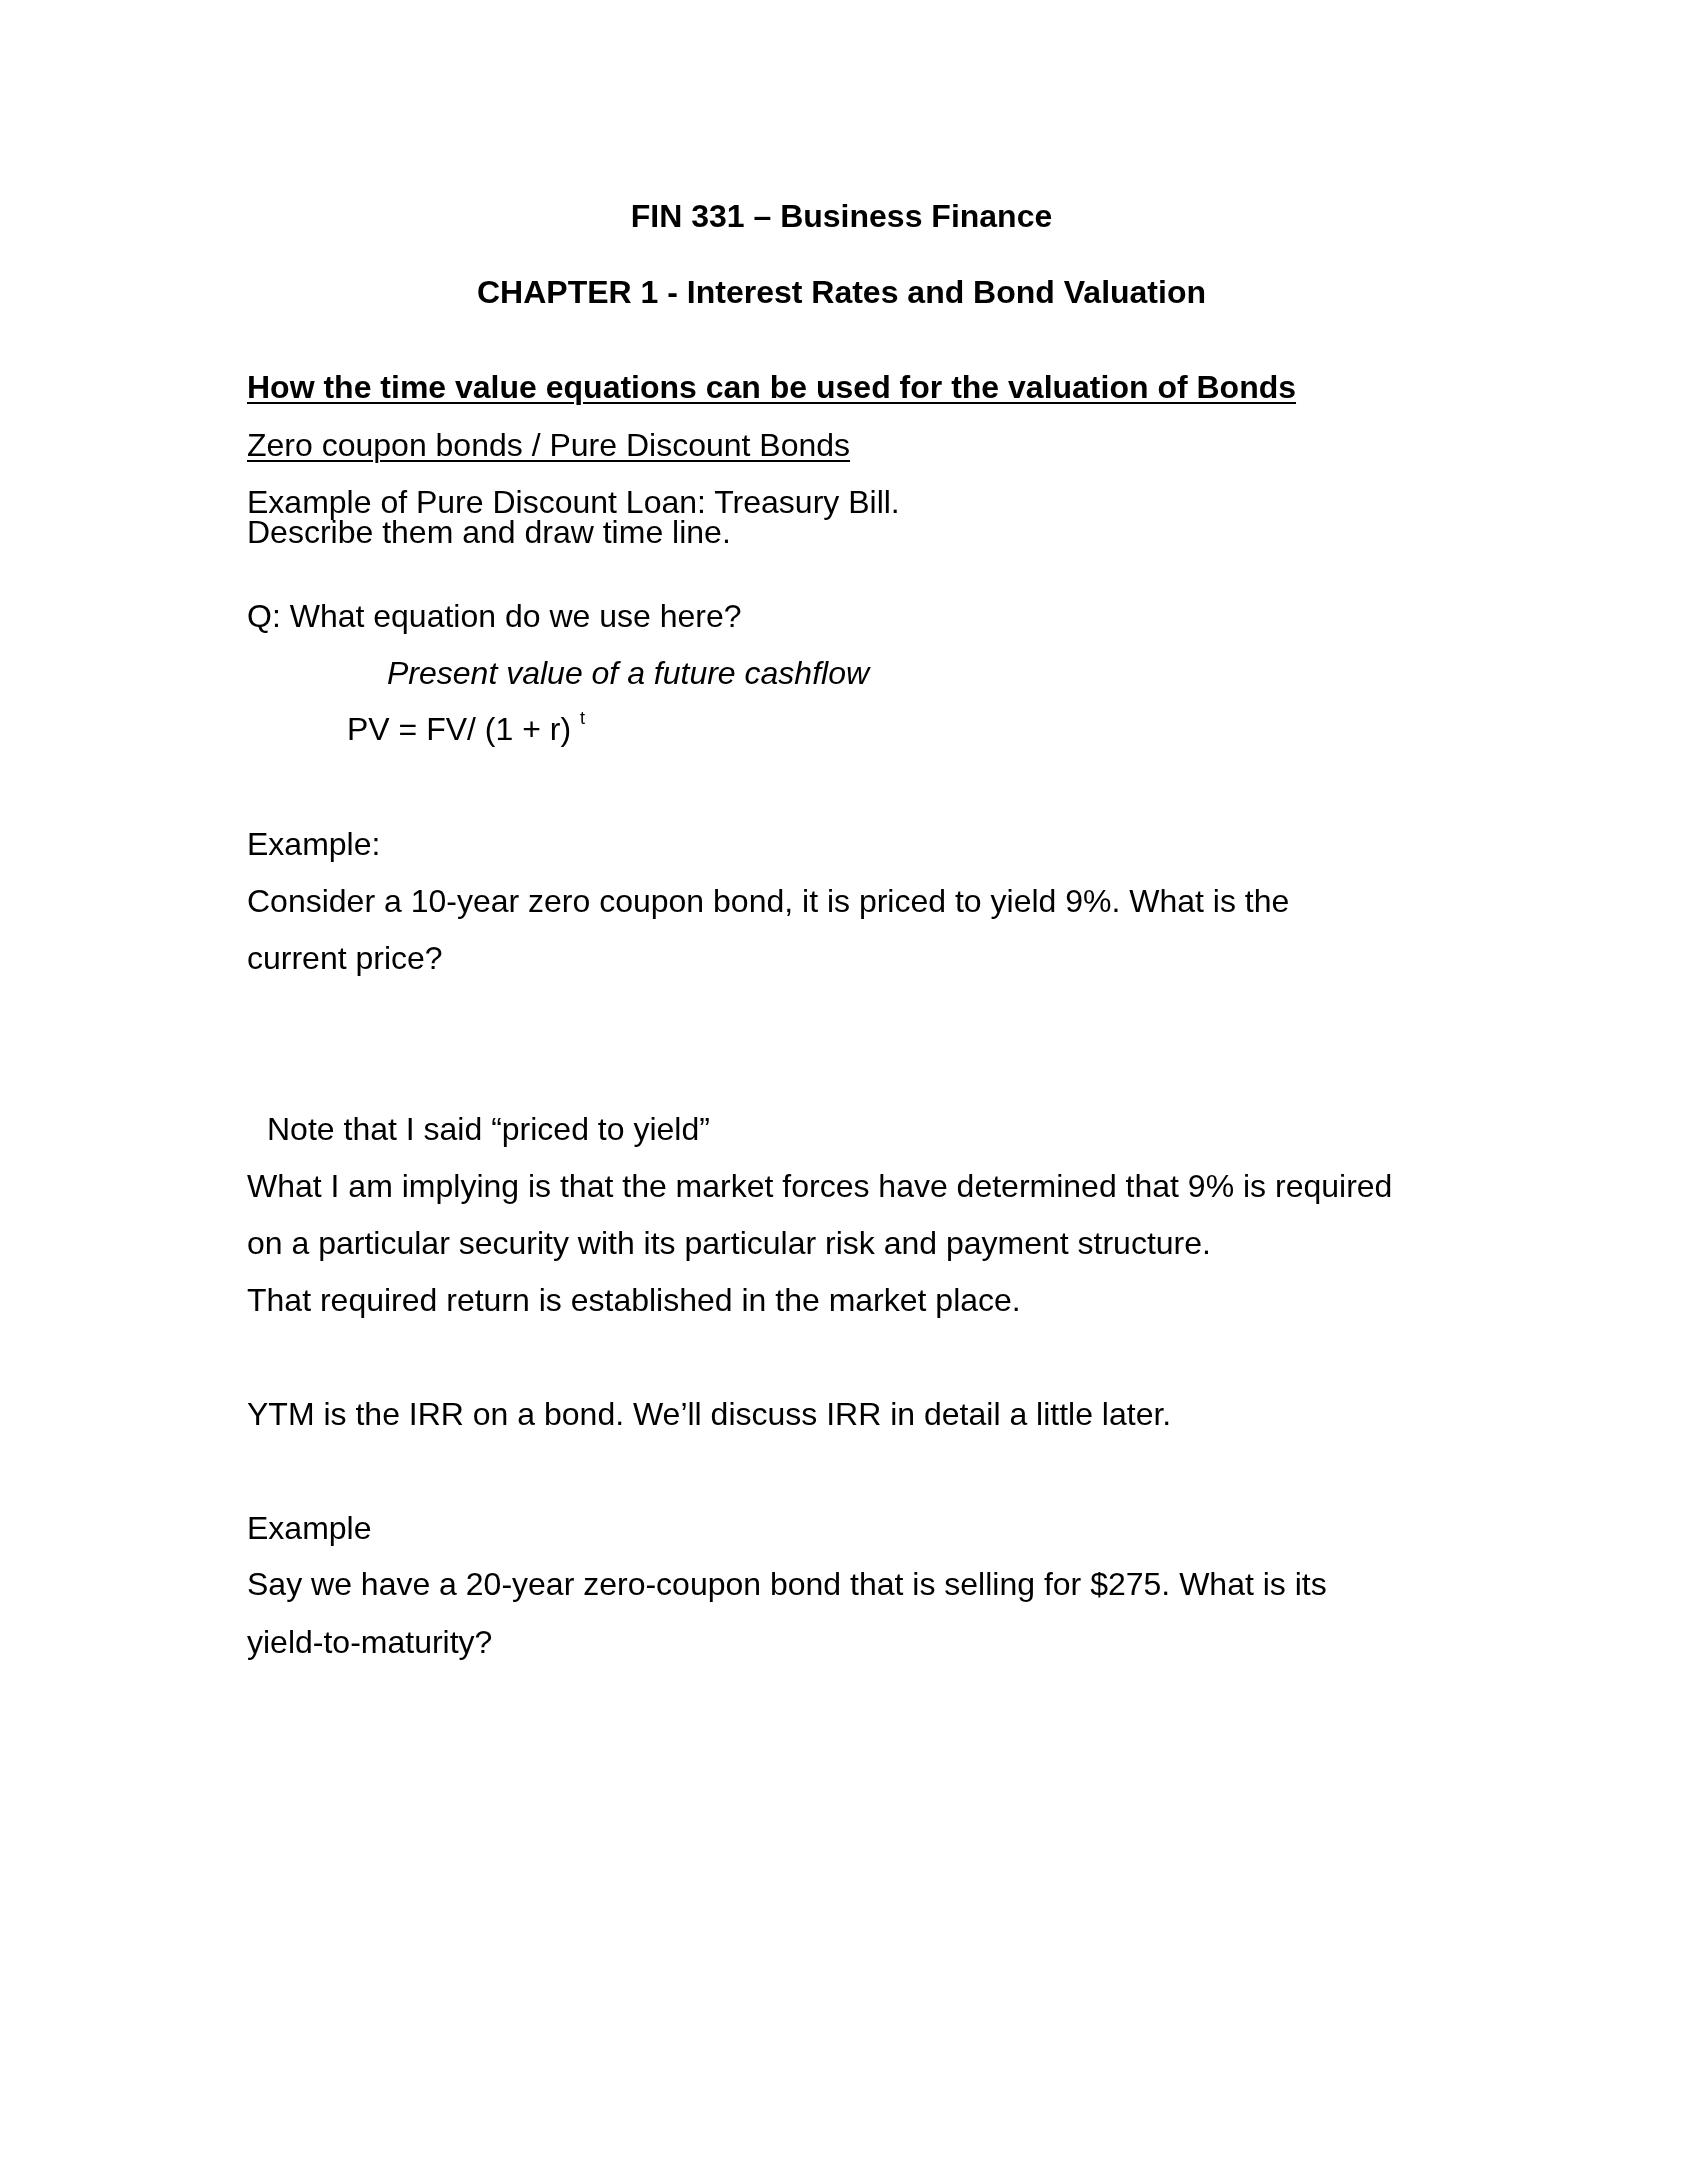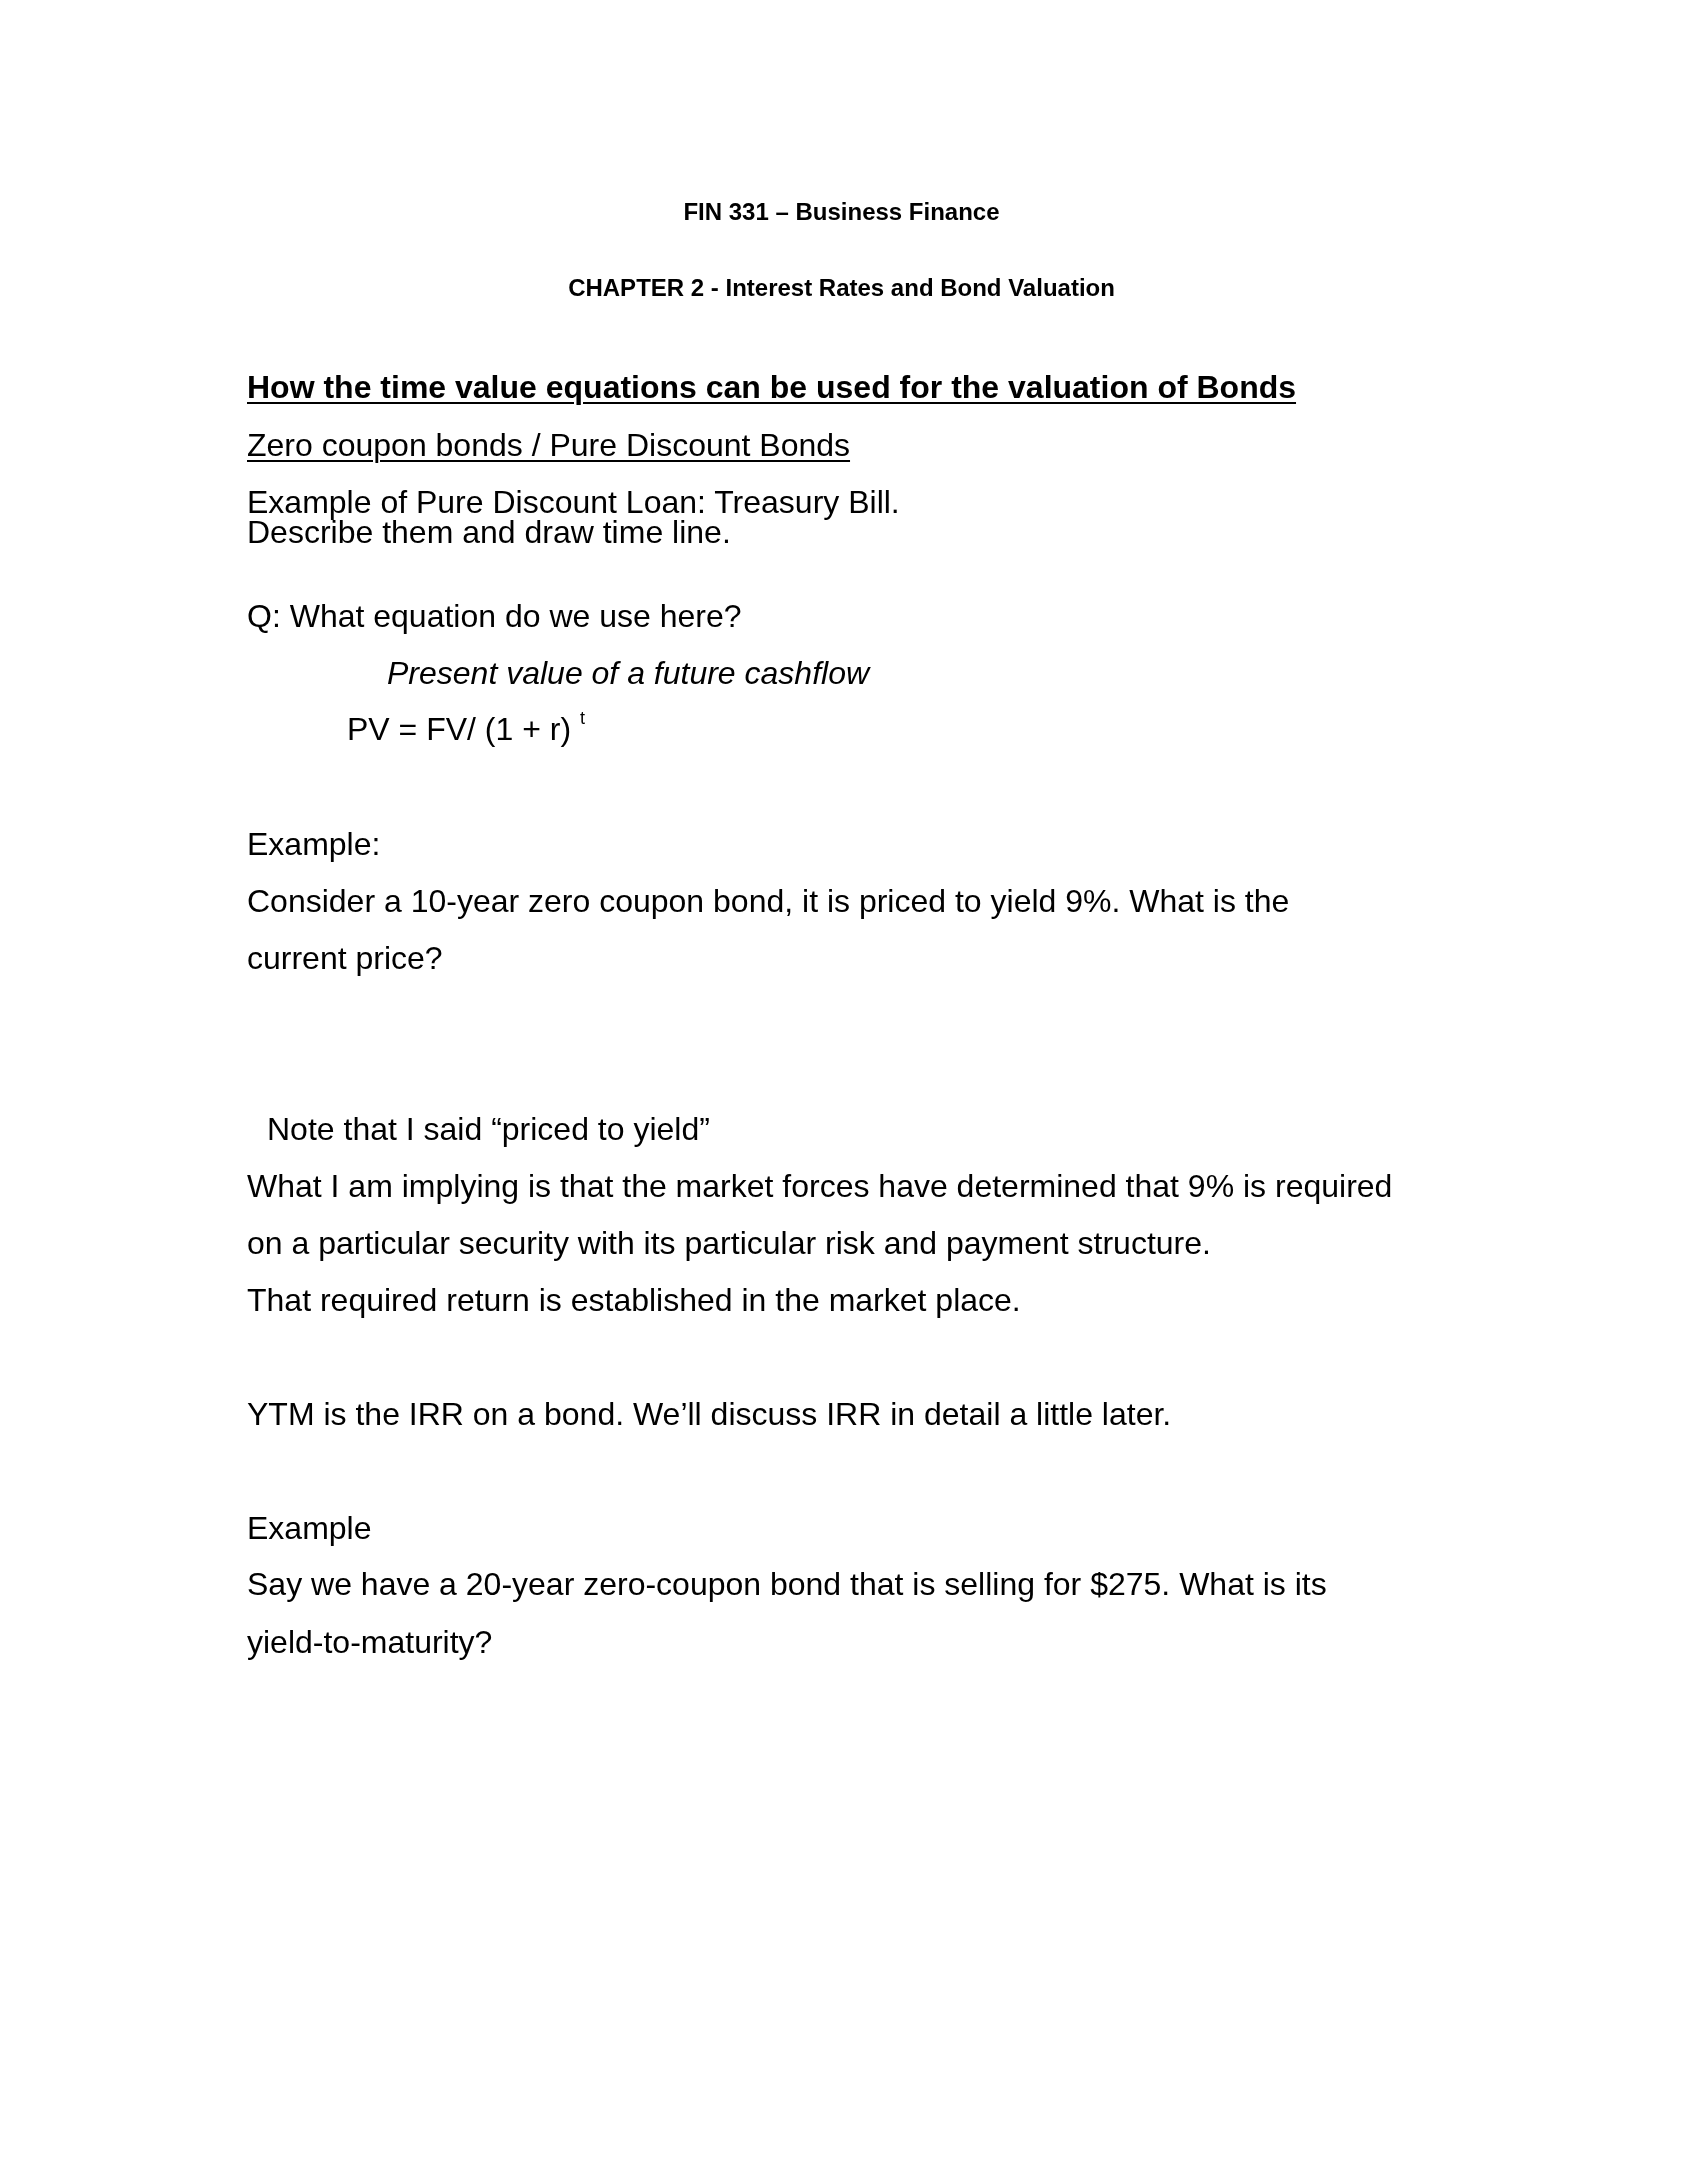--- a/index.html
+++ b/index.html
@@ -1,33 +1,33 @@
 <!DOCTYPE html>
 <html><head>
 <meta charset="utf-8">
 <style>
   html, body { margin:0; padding:0; background:#ffffff; }
   body { width:1683px; height:2178px; position:relative; overflow:hidden;
          font-family:"Liberation Sans", "DejaVu Sans", sans-serif; color:#000; }
   .page { position:absolute; left:0; top:0; width:1683px; height:2178px; background:#fff; }
-  .center { position:absolute; left:0; width:1683px; text-align:center; font-weight:bold; font-size:24px; }
+  .center { position:absolute; left:0; width:1683px; text-align:center; font-weight:bold; font-size:32px; }
   .line { position:absolute; left:247px; font-size:32px; white-space:nowrap; }
   .indent { left:347px; }
   .bold { font-weight:bold; }
   .ul { text-decoration:underline; text-decoration-thickness:2px; text-underline-offset:4px; }
   .it { font-style:italic;margin-left:40px; }
   sup { font-size:18px; vertical-align:super; position:relative; top:-4px; }
 </style>
 </head>
 <body>
 
 <div class="page">
 
   <div class="center" style="top:198px;">FIN 331 – Business Finance</div>
-  <div class="center" style="top:274px;">CHAPTER 2  - Interest Rates and Bond Valuation</div>
+  <div class="center" style="top:274px;">CHAPTER 1  - Interest Rates and Bond Valuation</div>
 
   <div class="line bold ul" style="top:369px;">How the time value equations can be used for the valuation of Bonds</div>
   <div class="line ul" style="top:427px;">Zero coupon bonds / Pure Discount Bonds</div>
 
   <div class="line" style="top:484px;">Example of Pure Discount Loan: Treasury Bill.</div>
   <div class="line" style="top:514px;">Describe them and draw time line.</div>
   <div class="line" style="top:598px;">Q: What equation do we use here?</div>
 
   <div class="line indent it" style="top:655px;">Present value of a future cashflow</div>
   <div class="line indent" style="top:711px;">

